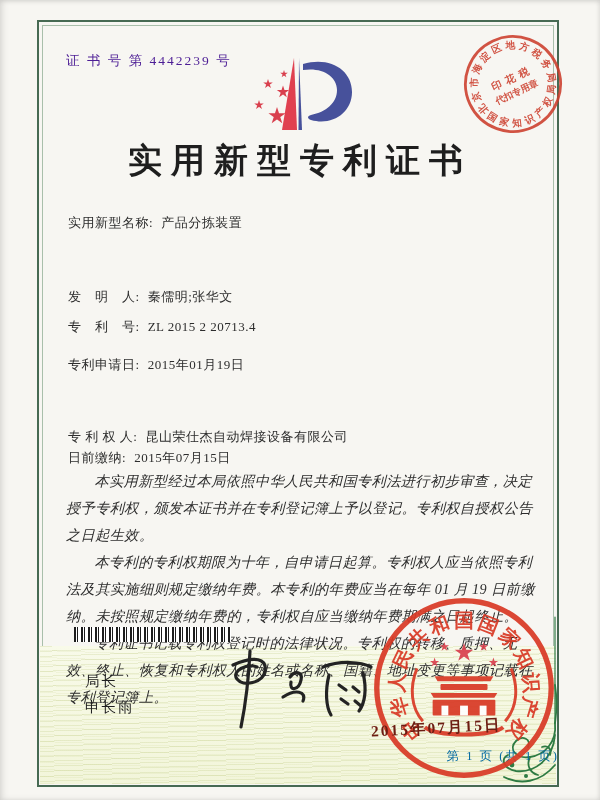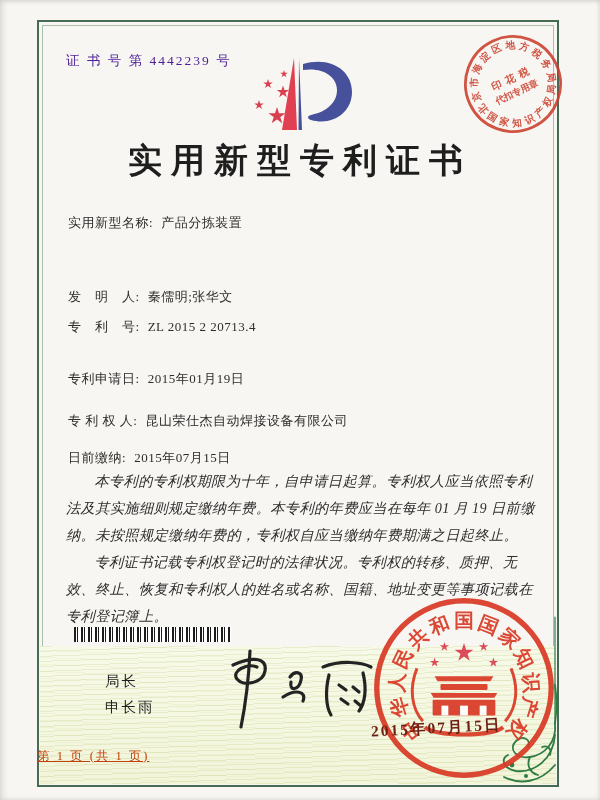--- a/index.html
+++ b/index.html
@@ -49,33 +49,33 @@
     position:absolute;left:74px;top:627px;width:157px;height:15px;
     background:repeating-linear-gradient(90deg,
       #1c1c1c 0 2px, #fff 2px 3px,
       #1c1c1c 3px 4px, #fff 4px 7px,
       #1c1c1c 7px 9px, #fff 9px 10px,
       #1c1c1c 10px 11px, #fff 11px 14px);
   }
   .director{
     position:absolute;left:85px;top:668px;z-index:4;
     font-family:"Liberation Sans","DejaVu Sans",sans-serif;
-    font-size:14.5px;color:#1f1f1f;line-height:26px;letter-spacing:2px;margin-left:20px;
+    font-size:14.5px;color:#1f1f1f;line-height:26px;letter-spacing:2px;
   }
   .signature{position:absolute;left:195px;top:645px;width:190px;height:90px;z-index:4;}
   .big-seal{position:absolute;left:366px;top:590px;width:196px;height:196px;z-index:5;opacity:.93;}
   .seal-date{
     position:absolute;left:371px;top:718px;z-index:6;
     font-size:15.5px;font-weight:bold;letter-spacing:2px;color:#6d1d12;
     transform:rotate(-3deg);white-space:nowrap;
   }
   .flourish{position:absolute;left:482px;top:615px;width:80px;height:172px;z-index:3;}
   .footer{
-    position:absolute;left:37px;right:41px;top:748px;text-align:left;z-index:4;
-    font-size:12.5px;color:#c2410c;letter-spacing:2px;text-decoration:underline;
+    position:absolute;left:37px;right:41px;top:748px;text-align:right;z-index:4;
+    font-size:12.5px;color:#0369a1;letter-spacing:2px;
   }
 </style>
 </head>
 <body>
 
 <div class="photo"></div>
 <div class="frame-outer"></div>
 <div class="frame-inner"></div>
 <div class="waves"></div>
 
@@ -129,31 +129,32 @@
 
 <div class="row" style="top:214px">
   <span class="lbl">实用新型名称:</span><span>产品分拣装置</span>
 </div>
 <div class="row" style="top:288px">
   <span class="lbl">发　明　人:</span><span>秦儒明;张华文</span>
 </div>
 <div class="row" style="top:318px">
   <span class="lbl">专　利　号:</span><span>ZL 2015 2 20713.4</span>
 </div>
-<div class="row" style="top:370px">
+<div class="row" style="top:356px">
   <span class="lbl">专利申请日:</span><span>2015年01月19日</span>
 </div>
-<div class="row" style="top:412px">
+<div class="row" style="top:428px">
   <span class="lbl">专 利 权 人:</span><span>昆山荣仕杰自动焊接设备有限公司</span>
 </div>
 <div class="row" style="top:449px">
   <span class="lbl">日前缴纳:</span><span>2015年07月15日</span>
 </div>
 
 <div class="paras">
+  <p>本实用新型经过本局依照中华人民共和国专利法进行初步审查，决定授予专利权，颁发本证书并在专利登记簿上予以登记。专利权自授权公告之日起生效。</p>
   <p>本专利的专利权期限为十年，自申请日起算。专利权人应当依照专利法及其实施细则规定缴纳年费。本专利的年费应当在每年 01 月 19 日前缴纳。未按照规定缴纳年费的，专利权自应当缴纳年费期满之日起终止。</p>
   <p>专利证书记载专利权登记时的法律状况。专利权的转移、质押、无效、终止、恢复和专利权人的姓名或名称、国籍、地址变更等事项记载在专利登记簿上。</p>
 </div>
 
 <div class="barcode"></div>
 
 <div class="director">
   <div>局长</div>
   <div>申长雨</div>
 </div>

